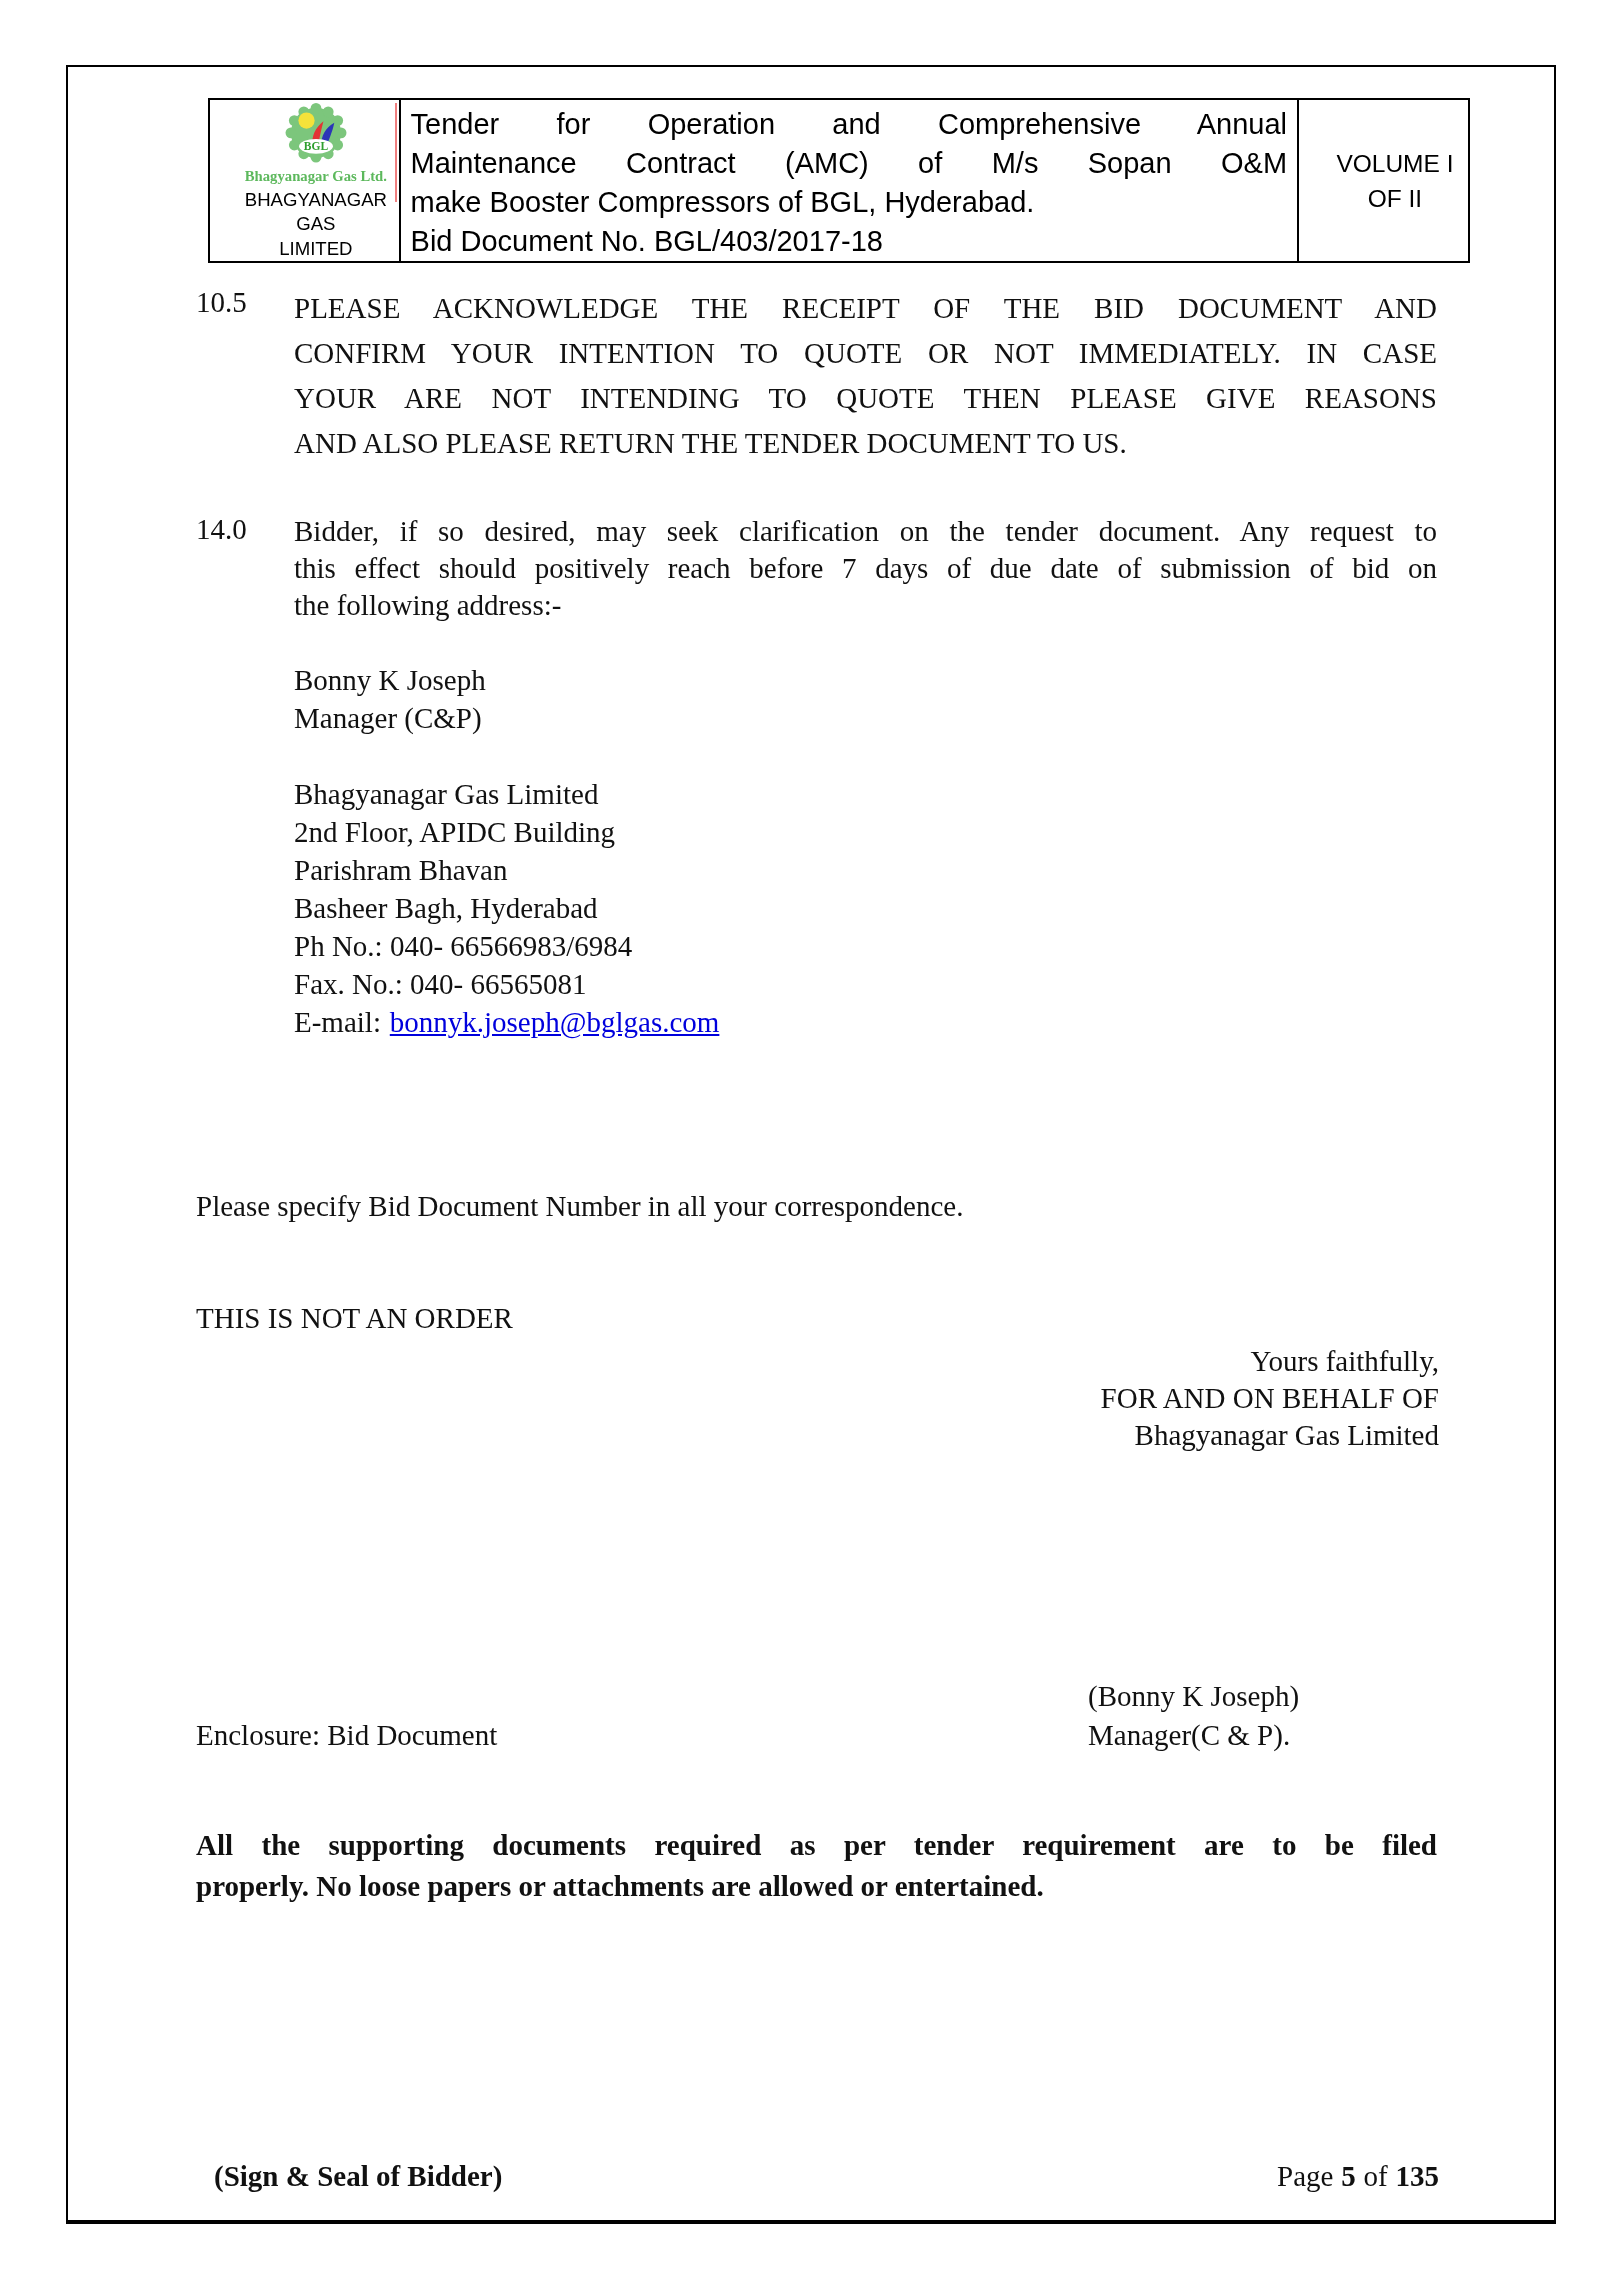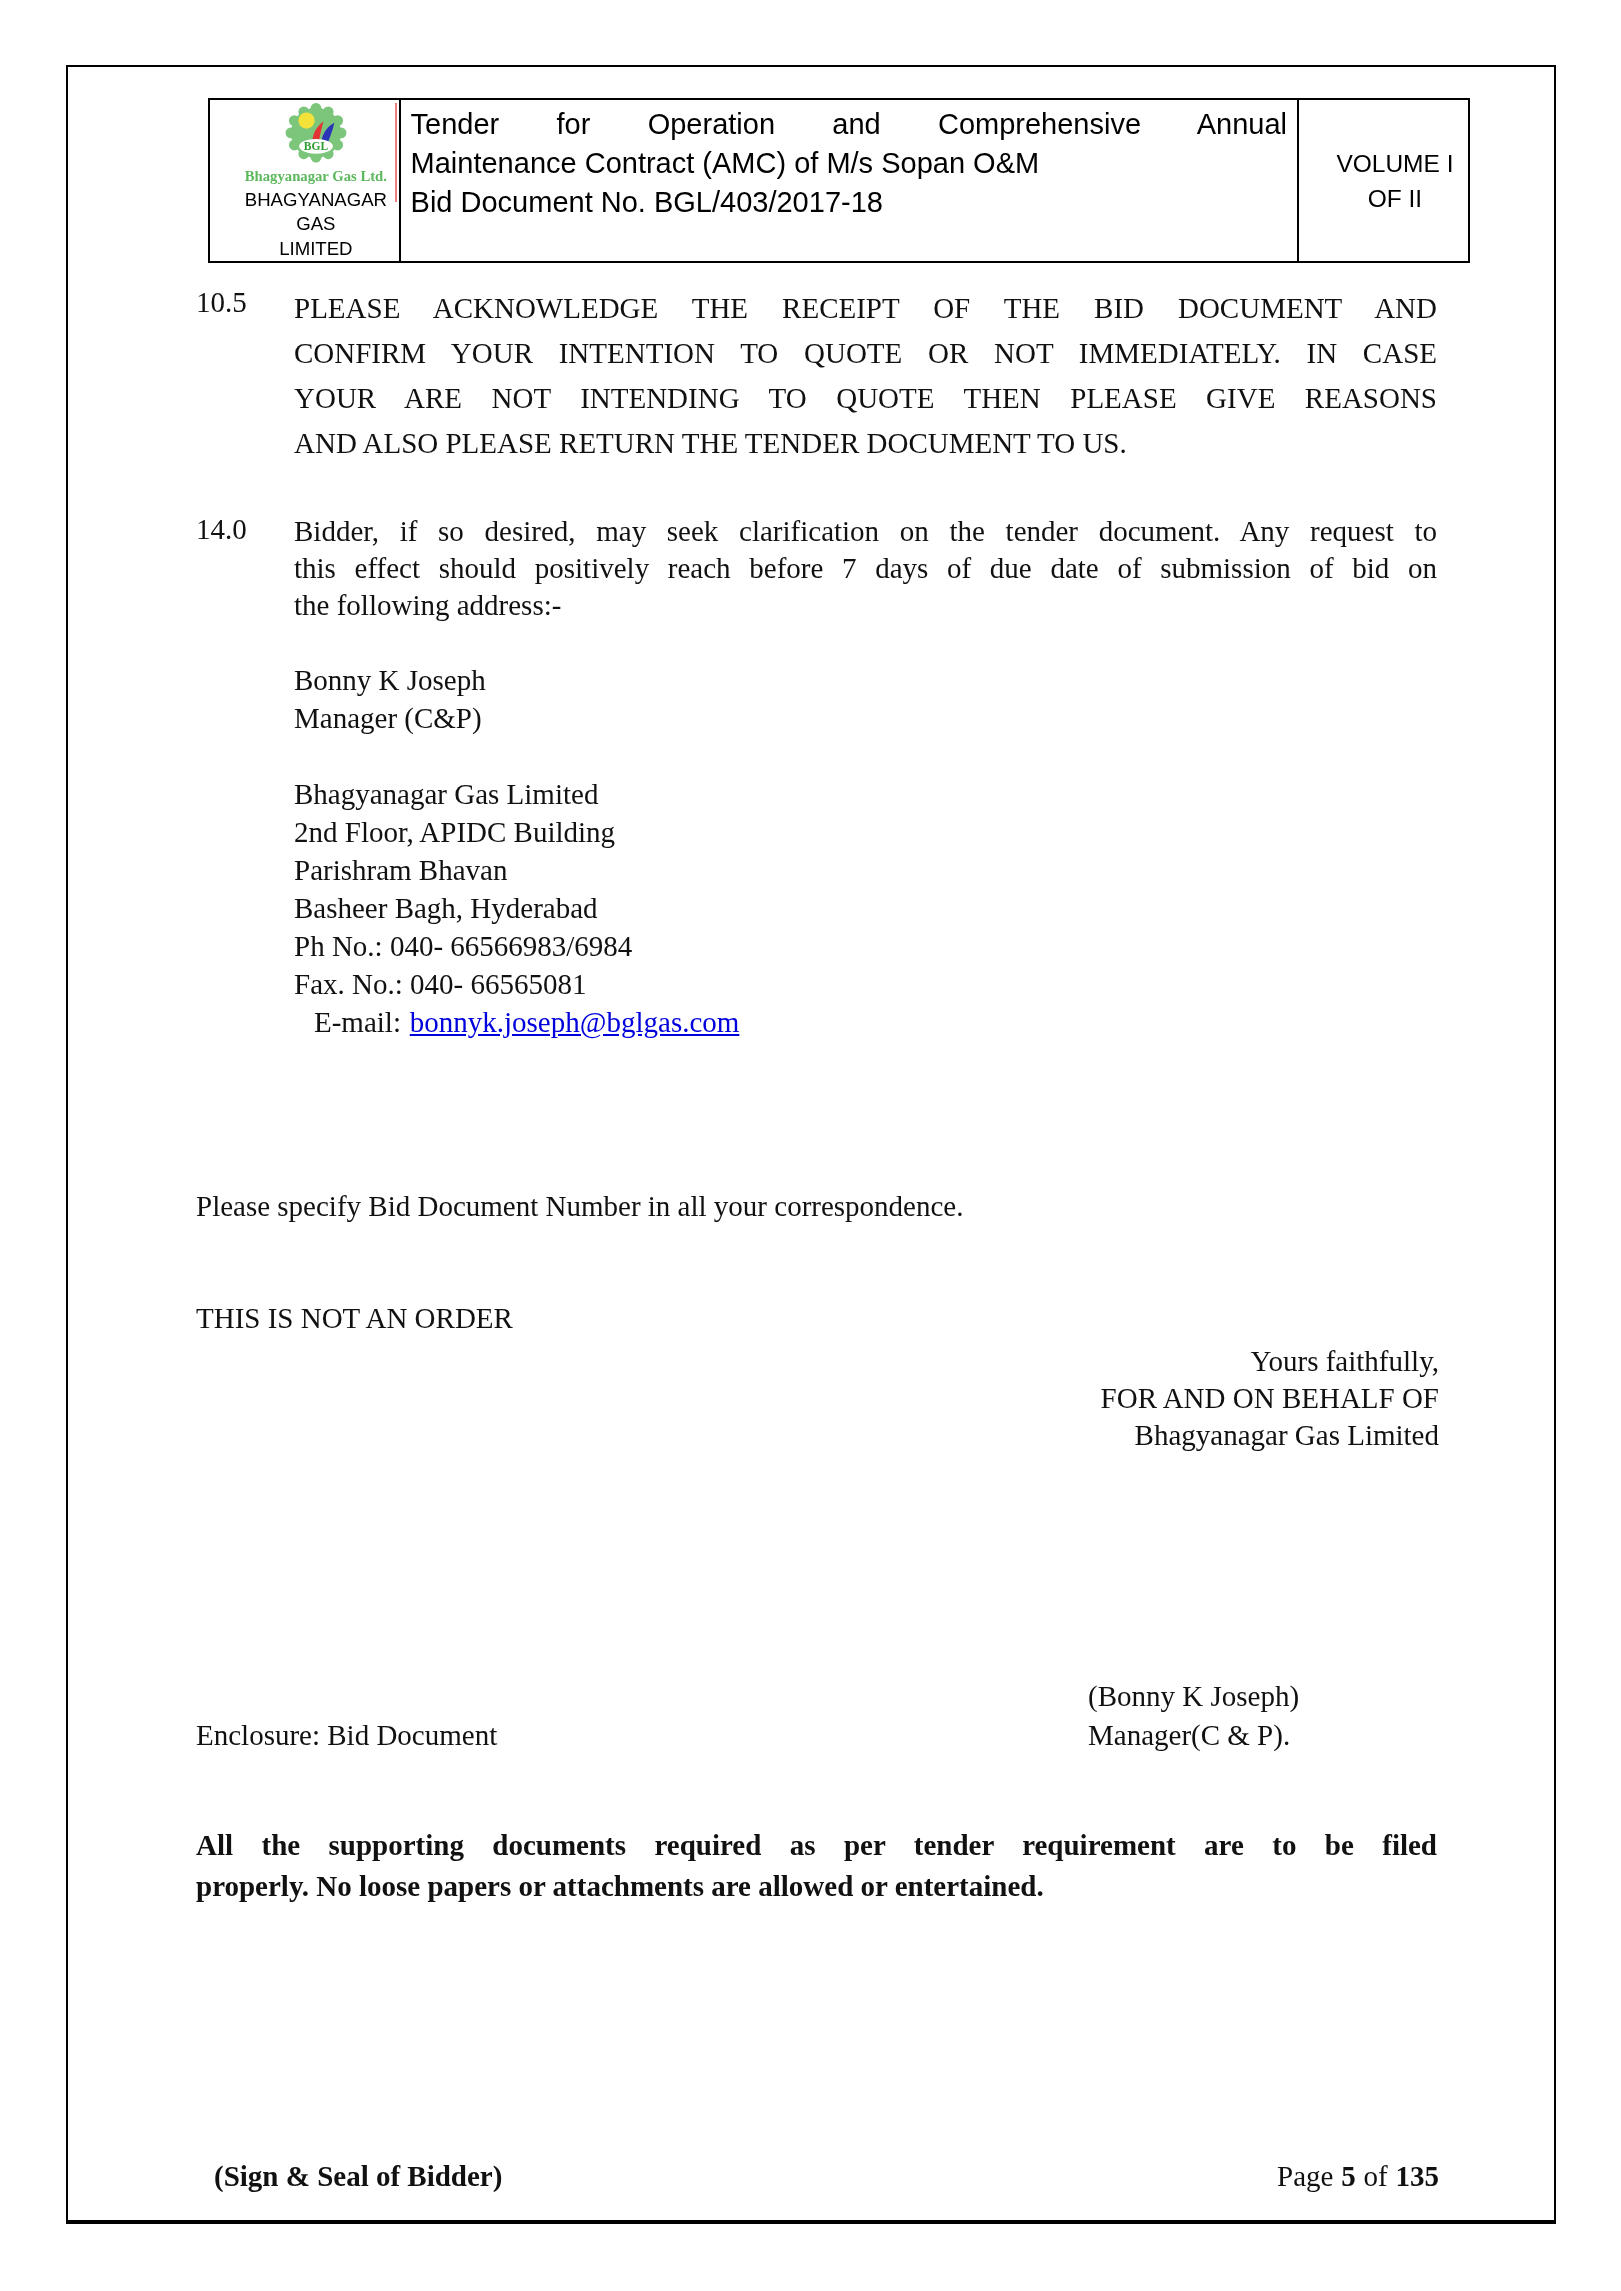--- a/index.html
+++ b/index.html
@@ -50,21 +50,21 @@
   .sec-body { margin-left:98px; width:1143px; }
   .jpar > div { text-align:justify; text-align-last:justify; }
   .jpar > div:last-child { text-align-last:left; }
   .lh46 > div { line-height:45px; }
   .lh38 > div { line-height:37px; }
   .sec13 { top:286px; }
   .sec14 { top:513px; }
 
   .address { position:absolute; left:294px; top:661px; line-height:38px; }
   .addr-lines { margin-top:38px; }
-  .email-label { margin-right:8.8px;margin-left:20px; }
+  .email-label { margin-right:8.8px; }
   .email-link { color:var(--link_blue); text-decoration:underline; cursor:pointer; }
 
   .specify   { position:absolute; left:196px; top:1188px; line-height:37px; }
   .not-order { position:absolute; left:196px; top:1300px; line-height:37px; }
 
   .signoff { position:absolute; left:851px; top:1343px; width:588px; text-align:right; line-height:37px; }
 
   .signer      { position:absolute; left:1088px; top:1678px; line-height:37px; }
   .designation { position:absolute; left:1088px; top:1717px; line-height:37px; }
   .enclosure   { position:absolute; left:196px;  top:1717px; line-height:37px; }
@@ -112,20 +112,21 @@
         <div>BHAGYANAGAR GAS</div>
         <div>LIMITED</div>
       </div>
       <div class="red-line"></div>
     </div>
 
     <div class="hcell title-cell">
       <div class="title-lines jpar">
           <div>Tender for Operation and Comprehensive Annual</div>
           <div>Maintenance Contract (AMC) of M/s Sopan O&amp;M</div>
+          <div>make Booster Compressors of BGL, Hyderabad.</div>
         </div>
       <div class="bid-line">Bid Document No. BGL/403/2017-18</div>
     </div>
 
     <div class="hcell volume-cell">
       <div>VOLUME I</div>
       <div>OF II</div>
     </div>
   </div>
 

